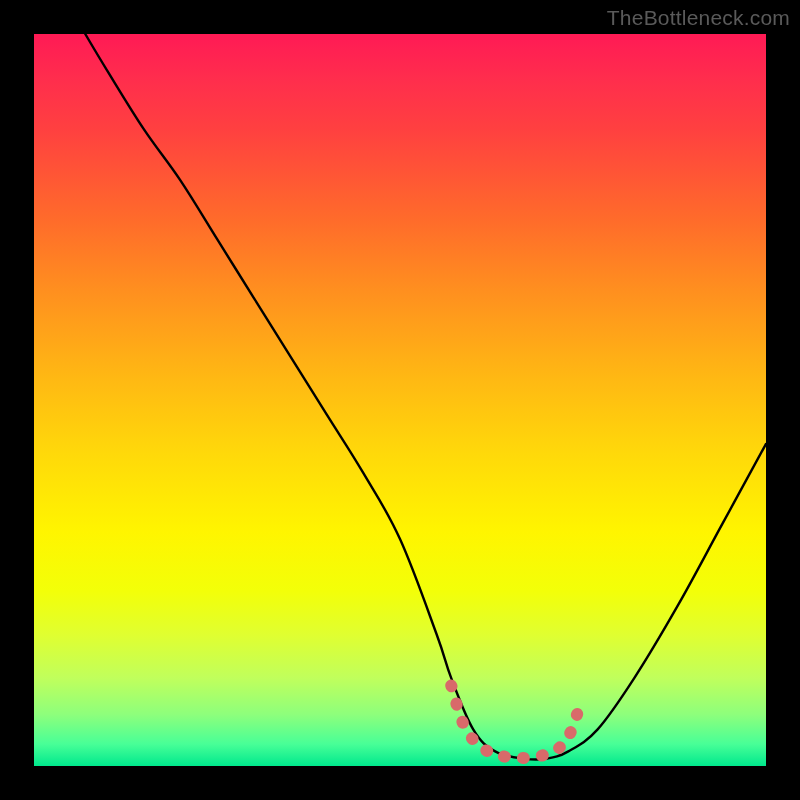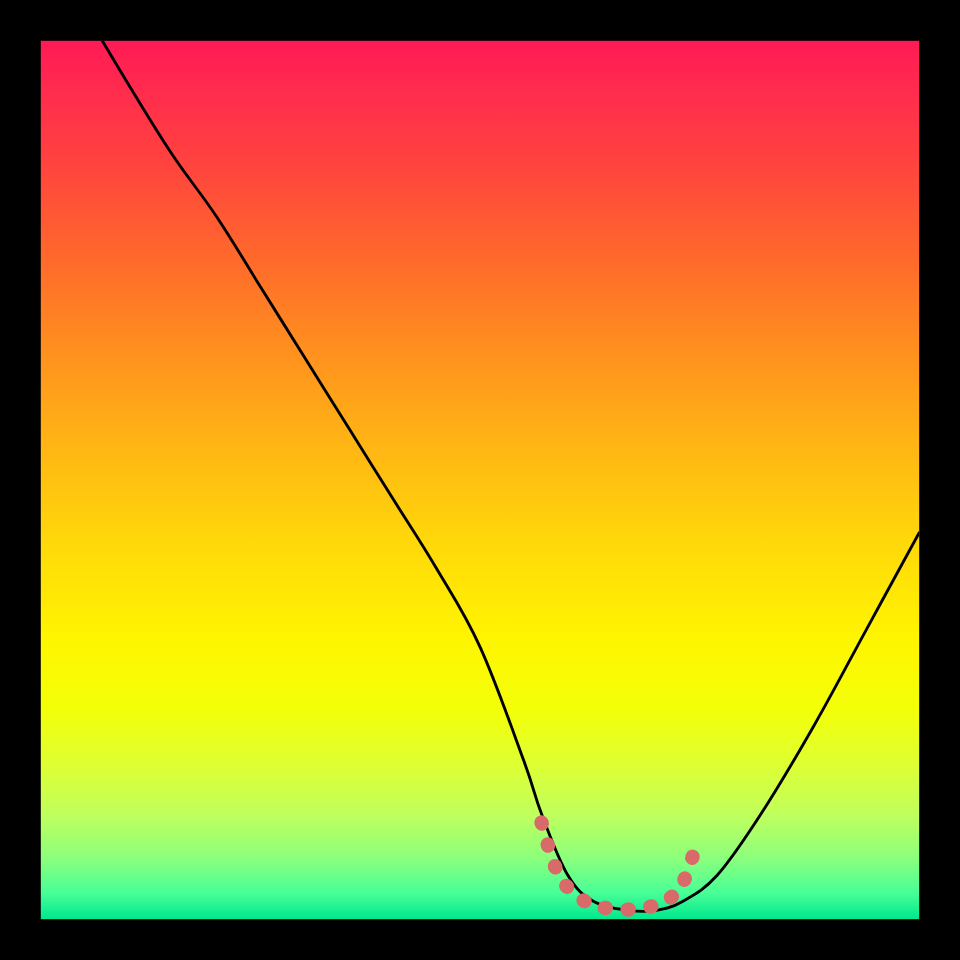--- a/index.html
+++ b/index.html
@@ -55,19 +55,20 @@
     left: 0;
     top: 0;
     width: 732px;
     height: 732px;
   }
 </style>
 </head>
 <body>
 
 <div class="frame">
+  <div class="watermark">TheBottleneck.com</div>
   <div class="plot">
     <svg class="curve" viewBox="0 0 732 732" preserveAspectRatio="none">
       <path id="main-curve" fill="none" stroke="#000000" stroke-width="2.4" stroke-linecap="round" stroke-linejoin="round" d="M 51.24 0.00 C 55.19 6.59, 62.66 19.47, 73.20 36.60 C 83.74 53.73, 96.62 75.40, 109.80 95.16 C 122.98 114.92, 133.22 126.64, 146.40 146.40 C 159.58 166.16, 169.82 183.88, 183.00 204.96 C 196.18 226.04, 206.42 242.44, 219.60 263.52 C 232.78 284.60, 243.02 301.00, 256.20 322.08 C 269.38 343.16, 279.62 359.56, 292.80 380.64 C 305.98 401.72, 316.22 416.80, 329.40 439.20 C 342.58 461.60, 352.82 476.09, 366.00 505.08 C 379.18 534.07, 393.38 575.21, 402.60 600.24 C 411.82 625.27, 410.65 627.03, 417.24 644.16 C 423.83 661.29, 431.29 682.22, 439.20 695.40 C 447.11 708.58, 451.94 712.09, 461.16 717.36 C 470.38 722.63, 481.22 723.36, 490.44 724.68 C 499.66 726.00, 504.49 726.00, 512.40 724.68 C 520.31 723.36, 525.14 722.63, 534.36 717.36 C 543.58 712.09, 551.78 708.58, 563.64 695.40 C 575.50 682.22, 585.75 666.56, 600.24 644.16 C 614.73 621.76, 628.35 598.63, 644.16 570.96 C 659.97 543.29, 672.27 519.43, 688.08 490.44 C 703.89 461.45, 724.09 424.41, 732.00 409.92"></path>
       <path id="highlight-curve" fill="none" stroke="#d86a6a" stroke-width="12" stroke-linecap="round" stroke-linejoin="round" stroke-dasharray="1 18" d="M 417.24 651.48 C 419.88 659.39, 425.29 683.54, 431.88 695.40 C 438.47 707.26, 445.93 712.35, 453.84 717.36 C 461.75 722.37, 467.89 722.16, 475.80 723.22 C 483.71 724.27, 489.85 724.27, 497.76 723.22 C 505.67 722.16, 513.13 721.05, 519.72 717.36 C 526.31 713.67, 529.75 710.63, 534.36 702.72 C 538.97 694.81, 543.36 678.71, 545.34 673.44"></path>
     </svg>
   </div>
 </div>
 
 </body></html>

